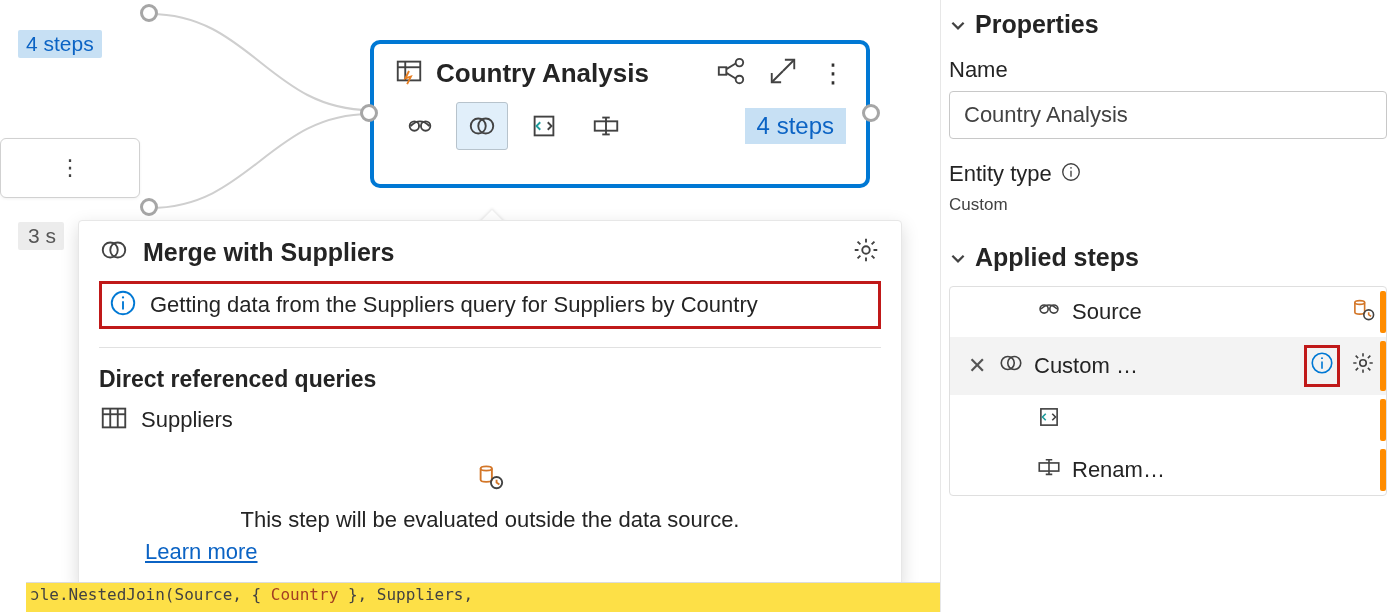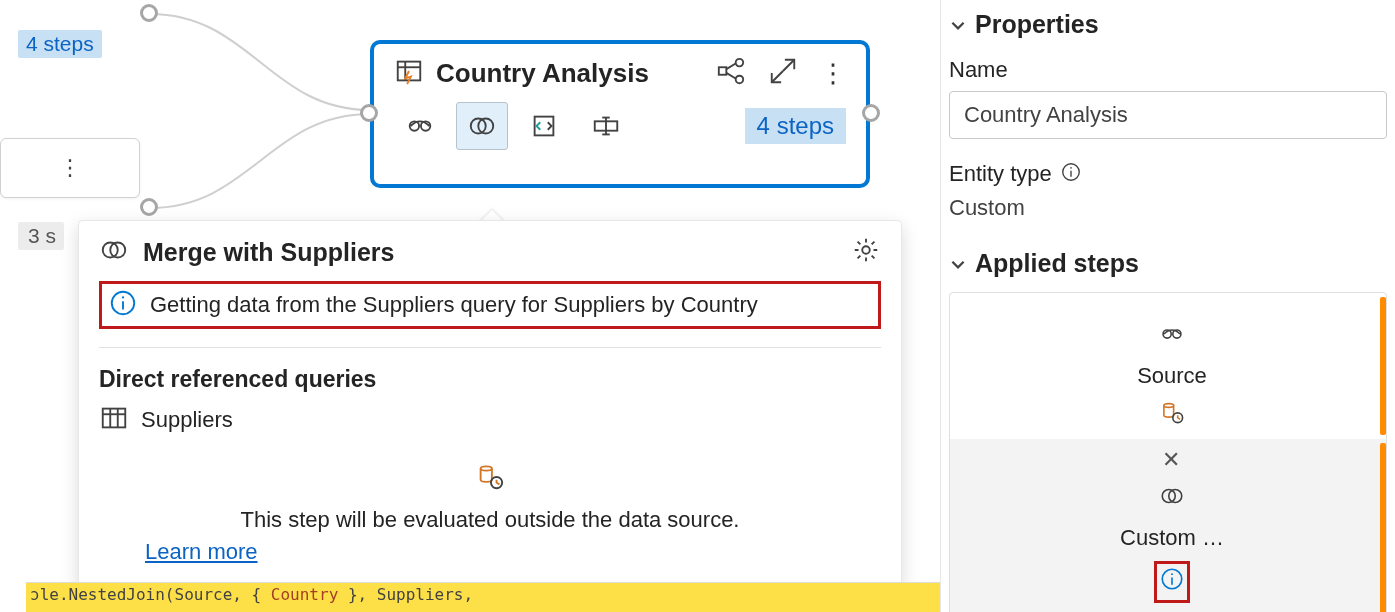--- a/index.html
+++ b/index.html
@@ -161,30 +161,29 @@
     }
     .field-label { font-size:22px; color:#242424; margin-top:18px; }
     .text-input {
       width: 100%; margin-top:8px;
       font-size:22px; color:#424242;
       padding: 10px 14px;
       border:1px solid #c8c8c8; border-radius:4px;
       background:#fff;
     }
     .entity-label-row { display:flex; align-items:center; gap:8px; margin-top:22px; }
-    .entity-value { font-size:22px; color:#424242; margin-top:8px; }
+    .entity-value { font-size:17px; color:#424242; margin-top:8px; }
 
     .steps-list { margin-top:14px; border:1px solid #dfdfdf; border-radius:4px; overflow:hidden; }
     .step-row {
       display:flex; align-items:center; gap:10px;
       padding:8px 10px 8px 18px;
       font-size:22px; color:#242424;
       position:relative;
       min-height:50px;
-      flex-direction:column;
     }
     .step-row .name { flex:1; overflow:hidden; text-overflow:ellipsis; white-space:nowrap; }
     .step-row.selected { background:#f3f3f3; }
     .step-row .stripe {
       position:absolute; right:0; top:4px; bottom:4px;
       width:6px; background:#ff8c00; border-radius:2px;
     }
     .step-row .close-x { color:#555; font-size:22px; width:20px; }
     .indent-pad { width:24px; }
     .info-btn-highlight {

